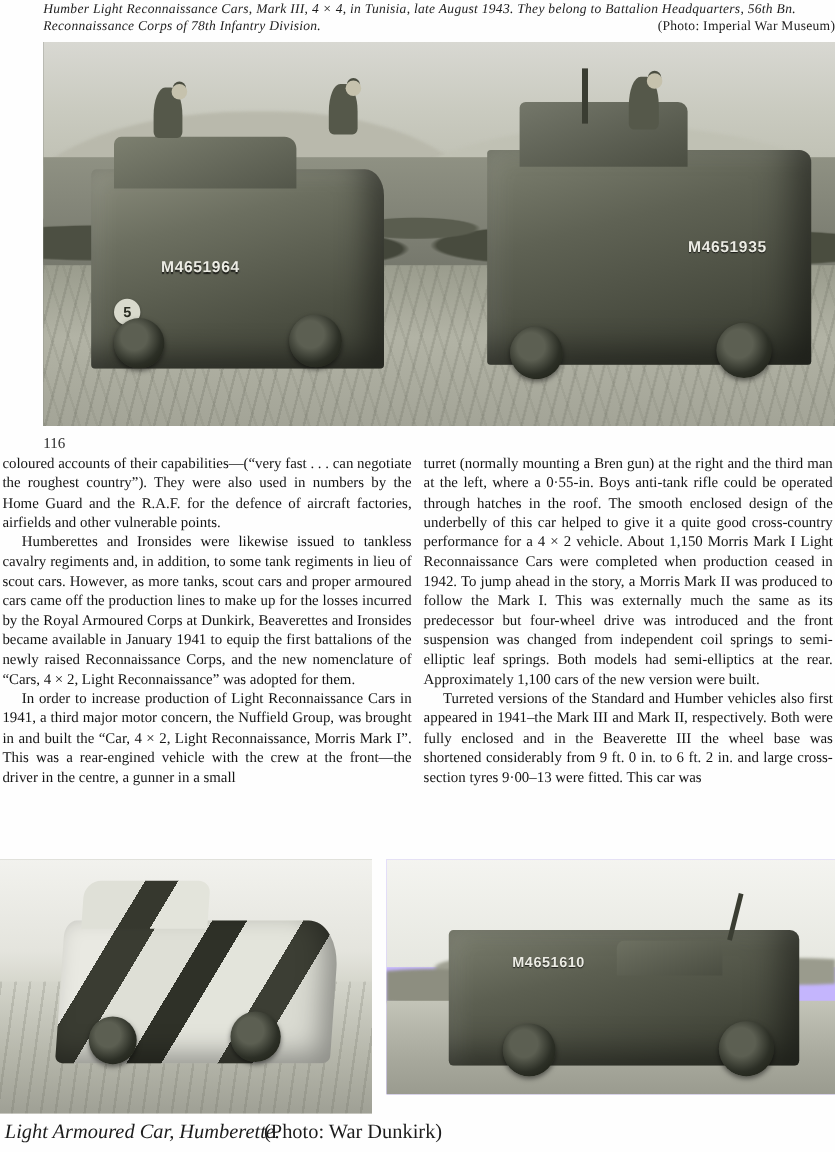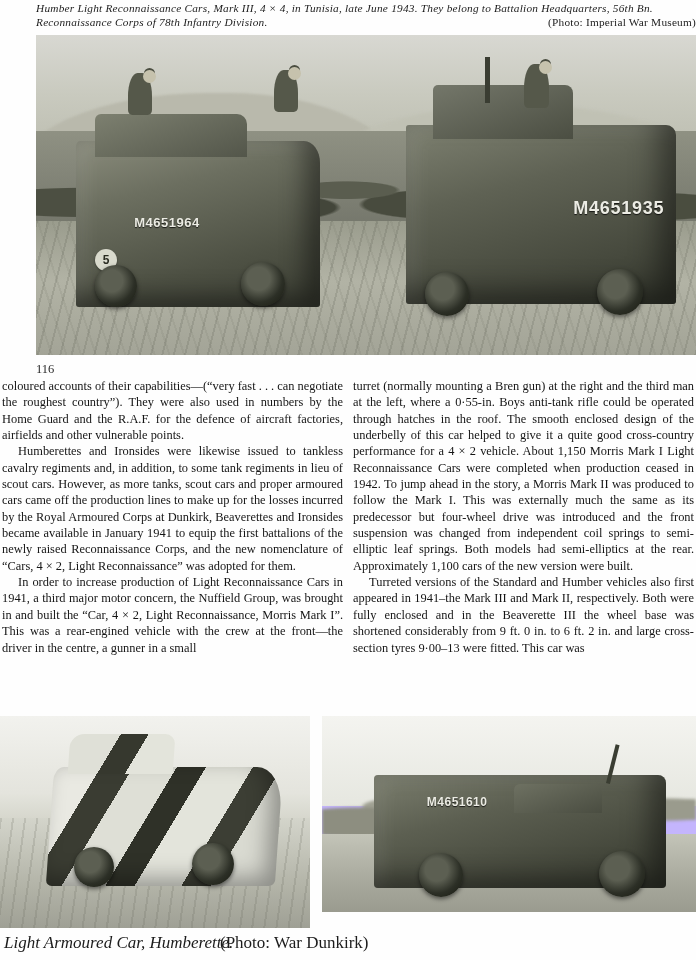--- a/index.html
+++ b/index.html
@@ -142,21 +142,21 @@
   .reg {
     position: absolute;
     font-family: "Liberation Sans", sans-serif;
     font-weight: 700;
     color: #ecece4;
     letter-spacing: 0.04em;
     text-shadow: 0 1px 1px rgba(0,0,0,0.75);
     white-space: nowrap;
   }
   .reg-left { left: 24%; top: 45%; font-size: 13px; }
-  .reg-right { left: 62%; top: 41%; font-size: 18px; }
+  .reg-right { left: 62%; top: 41%; font-size: 13px; }
   .disc-marking {
     position: absolute;
     left: 8%; top: 65%;
     width: 22px; height: 22px;
     border-radius: 50%;
     background: #d9dacd;
     color: #2a2c22;
     font-family: "Liberation Sans", sans-serif;
     font-size: 12px;
     font-weight: 700;
@@ -321,21 +321,21 @@
     color: #1c1c1c;
     text-align: justify;
   }
 </style>
 </head>
 <body>
 
 <div class="page">
 
   <div class="top-caption">
-    <span>Humber Light Reconnaissance Cars, Mark III, 4 × 4, in Tunisia, late June 1943. They belong to Battalion Headquarters, 56th Bn.</span>
+    <span>Humber Light Reconnaissance Cars, Mark III, 4 × 4, in Tunisia, late August 1943. They belong to Battalion Headquarters, 56th Bn.</span>
     <span class="cap-line2">Reconnaissance Corps of 78th Infantry Division.</span>
     <span class="credit">(Photo: Imperial War Museum)</span>
   </div>
 
   <div class="photo-top">
     <div class="sky"></div>
     <div class="hill-far"></div>
     <div class="hill-far2"></div>
     <div class="scrub"></div>
     <div class="ground"></div>

